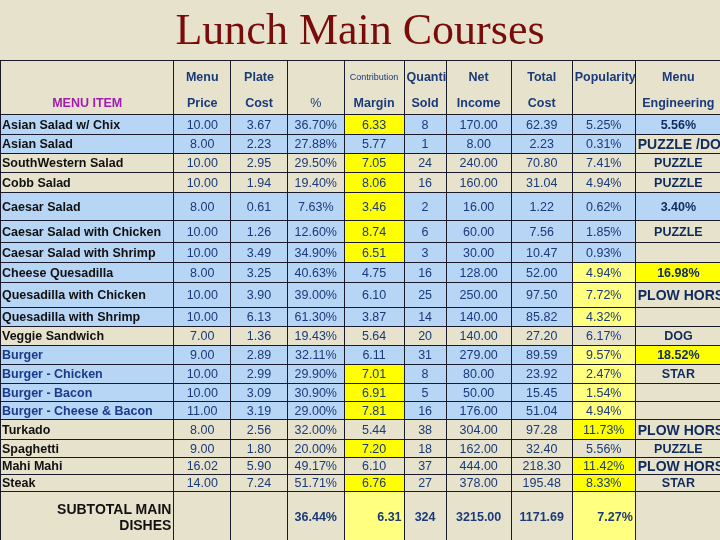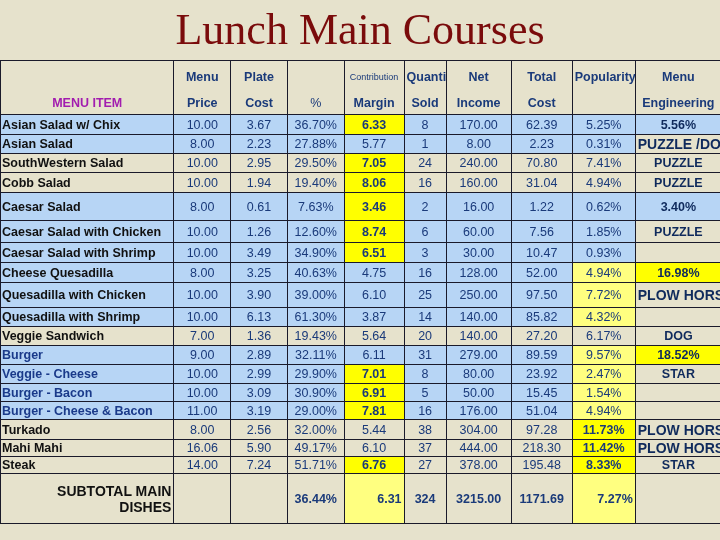--- a/index.html
+++ b/index.html
@@ -25,21 +25,21 @@
     font-size:12.5px; color:#1a3a7a;
     text-align:center; white-space:nowrap; overflow:hidden;
     vertical-align:middle;
     background:#e6e2cc;
   }
   .hdr td { font-weight:bold; color:#0f2a5c; font-size:12.5px; }
   .hdr td.small { font-weight:normal; font-size:9px; }
   td.item { text-align:left !important; font-weight:bold; color:#111 !important; padding-left:1px !important; }
   td.item.blue-text { color:#1a3a8a !important; }
   .b { background:#b7d5f5 !important; }
-  .y { background:#ffff00 !important;font-weight:bold; }
+  .y { background:#ffff00 !important; }
   .ly { background:#ffff80 !important; }
   .bg { background:#e6e2cc !important; }
   td.me { font-weight:bold; color:#0f2a5c !important; font-size:12px; }
   td.me.sm { font-size:14px; }
   .sub td { font-weight:bold; font-size:14px; color:#0f2a5c; vertical-align:bottom; }
   .sub td.item { color:#111 !important; text-align:right !important; font-size:14px; line-height:16px; padding-right:2px !important; }
 </style>
 </head>
 <body>
 
@@ -221,21 +221,21 @@
         <td class="b">2.89</td>
         <td class="b">32.11%</td>
         <td class="b">6.11</td>
         <td class="b">31</td>
         <td class="b">279.00</td>
         <td class="b">89.59</td>
         <td class="ly">9.57%</td>
         <td class="y me">18.52%</td>
       </tr>
       <tr style="height: 19px;">
-        <td class="b item blue-text">Veggie - Cheese</td>
+        <td class="b item blue-text">Burger - Chicken</td>
         <td class="b">10.00</td>
         <td class="b">2.99</td>
         <td class="b">29.90%</td>
         <td class="y">7.01</td>
         <td class="b">8</td>
         <td class="b">80.00</td>
         <td class="b">23.92</td>
         <td class="ly">2.47%</td>
         <td class="bg me">STAR</td>
       </tr>
@@ -268,23 +268,35 @@
         <td class="bg">8.00</td>
         <td class="bg">2.56</td>
         <td class="bg">32.00%</td>
         <td class="bg">5.44</td>
         <td class="bg">38</td>
         <td class="bg">304.00</td>
         <td class="bg">97.28</td>
         <td class="y">11.73%</td>
         <td class="bg me sm">PLOW HORSE</td>
       </tr>
+      <tr style="height: 18px;">
+        <td class="bg item">Spaghetti</td>
+        <td class="bg">9.00</td>
+        <td class="bg">1.80</td>
+        <td class="bg">20.00%</td>
+        <td class="y">7.20</td>
+        <td class="bg">18</td>
+        <td class="bg">162.00</td>
+        <td class="bg">32.40</td>
+        <td class="bg">5.56%</td>
+        <td class="bg me">PUZZLE</td>
+      </tr>
       <tr style="height: 17px;">
         <td class="bg item">Mahi Mahi</td>
-        <td class="bg">16.06</td>
+        <td class="bg">16.02</td>
         <td class="bg">5.90</td>
         <td class="bg">49.17%</td>
         <td class="bg">6.10</td>
         <td class="bg">37</td>
         <td class="bg">444.00</td>
         <td class="bg">218.30</td>
         <td class="y">11.42%</td>
         <td class="bg me sm">PLOW HORSE</td>
       </tr>
       <tr style="height: 17px;">

